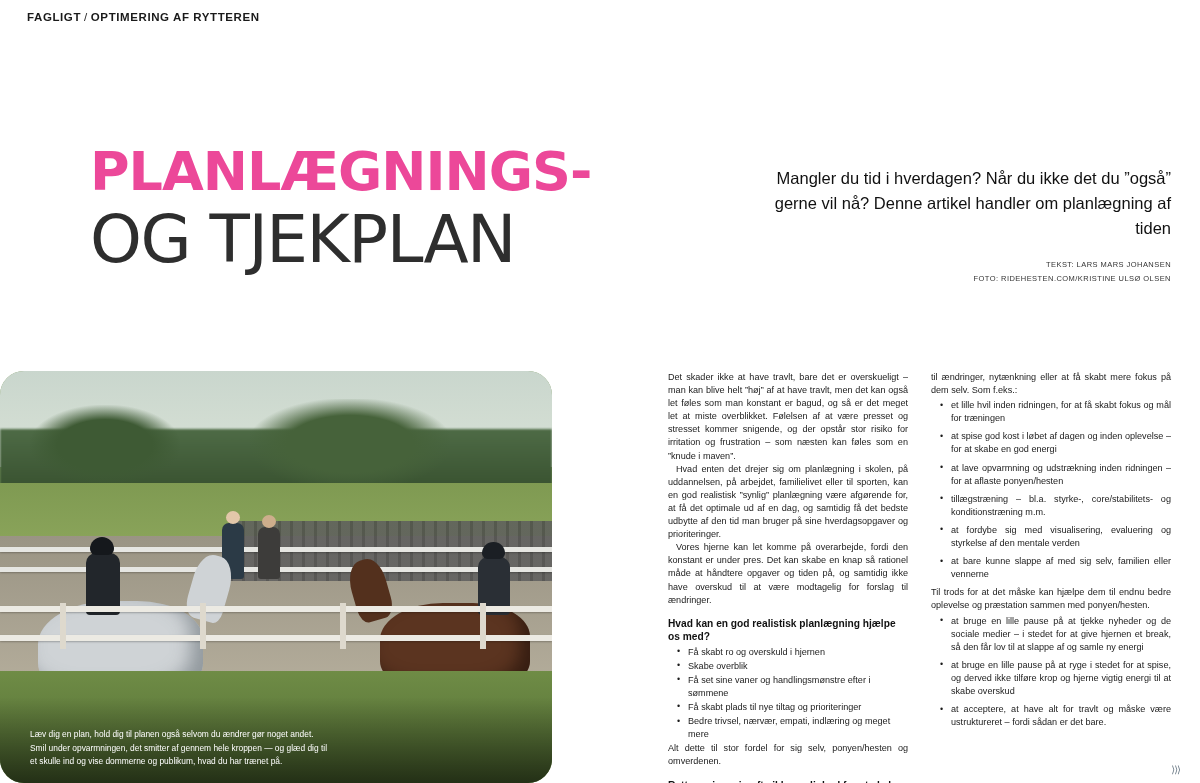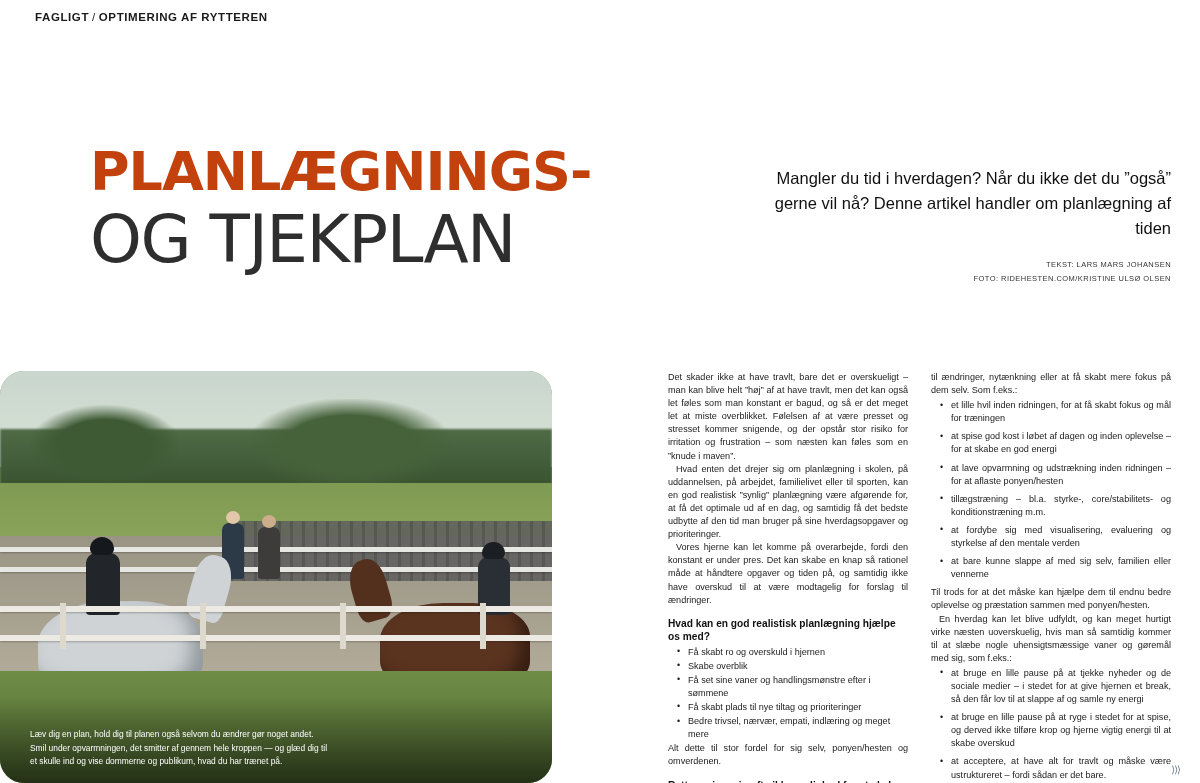--- a/index.html
+++ b/index.html
@@ -19,21 +19,20 @@
   
   .breadcrumb {
     position: absolute;
     left: 27px;
     top: 11px;
     font-size: 11.5px;
     letter-spacing: 0.6px;
     font-weight: 700;
     color: #1a1a1a;
     white-space: nowrap;
-    margin-left: 8px;
   }
   .breadcrumb .bc-sep {
     color: #1a1a1a;
     font-weight: 400;
     margin: 0 3px;
   }
   .breadcrumb .bc-cat { font-weight: 700; }
   .breadcrumb .bc-title { font-weight: 700; }
 
   
@@ -41,21 +40,21 @@
     position: absolute;
     left: 90px;
     top: 146px;
     width: 600px;
   }
   .title-line1 {
     font-family: "DejaVu Sans", sans-serif;
     font-weight: 700;
     font-size: 54px;
     letter-spacing: -1px;
-    color: #c2410c;
+    color: #ec4899;
     line-height: 0.98;
     margin: 0;
     text-transform: uppercase;
   }
   .title-line2 {
     font-family: "DejaVu Sans", sans-serif;
     font-weight: 400;
     font-size: 66px;
     letter-spacing: -1.5px;
     color: #2e2e2e;
@@ -345,21 +344,20 @@
   <p>til ændringer, nytænkning eller at få skabt mere fokus på dem selv. Som f.eks.:</p>
   <ul class="bullets spaced">
     <li>et lille hvil inden ridningen, for at få skabt fokus og mål for træningen</li>
     <li>at spise god kost i løbet af dagen og inden oplevelse – for at skabe en god energi</li>
     <li>at lave opvarmning og udstrækning inden ridningen – for at aflaste ponyen/hesten</li>
     <li>tillægstræning – bl.a. styrke-, core/stabilitets- og konditionstræning m.m.</li>
     <li>at fordybe sig med visualisering, evaluering og styrkelse af den mentale verden</li>
     <li>at bare kunne slappe af med sig selv, familien eller vennerne</li>
   </ul>
   <p class="after-list">Til trods for at det måske kan hjælpe dem til endnu bedre oplevelse og præstation sammen med ponyen/hesten.</p>
-  <p>En hverdag kan let blive udfyldt, og kan meget hurtigt virke næsten uoverskuelig, hvis man så samtidig kommer til at slæbe nogle uhensigtsmæssige vaner og gøremål med sig, som f.eks.:</p>
   <ul class="bullets spaced">
     <li>at bruge en lille pause på at tjekke nyheder og de sociale medier – i stedet for at give hjernen et break, så den får lov til at slappe af og samle ny energi</li>
     <li>at bruge en lille pause på at ryge i stedet for at spise, og derved ikke tilføre krop og hjerne vigtig energi til at skabe overskud</li>
     <li>at acceptere, at have alt for travlt og måske være ustruktureret – fordi sådan er det bare.</li>
   </ul>
 
 </div>
 
 <div class="page-arrows">⟩⟩⟩</div>
 

